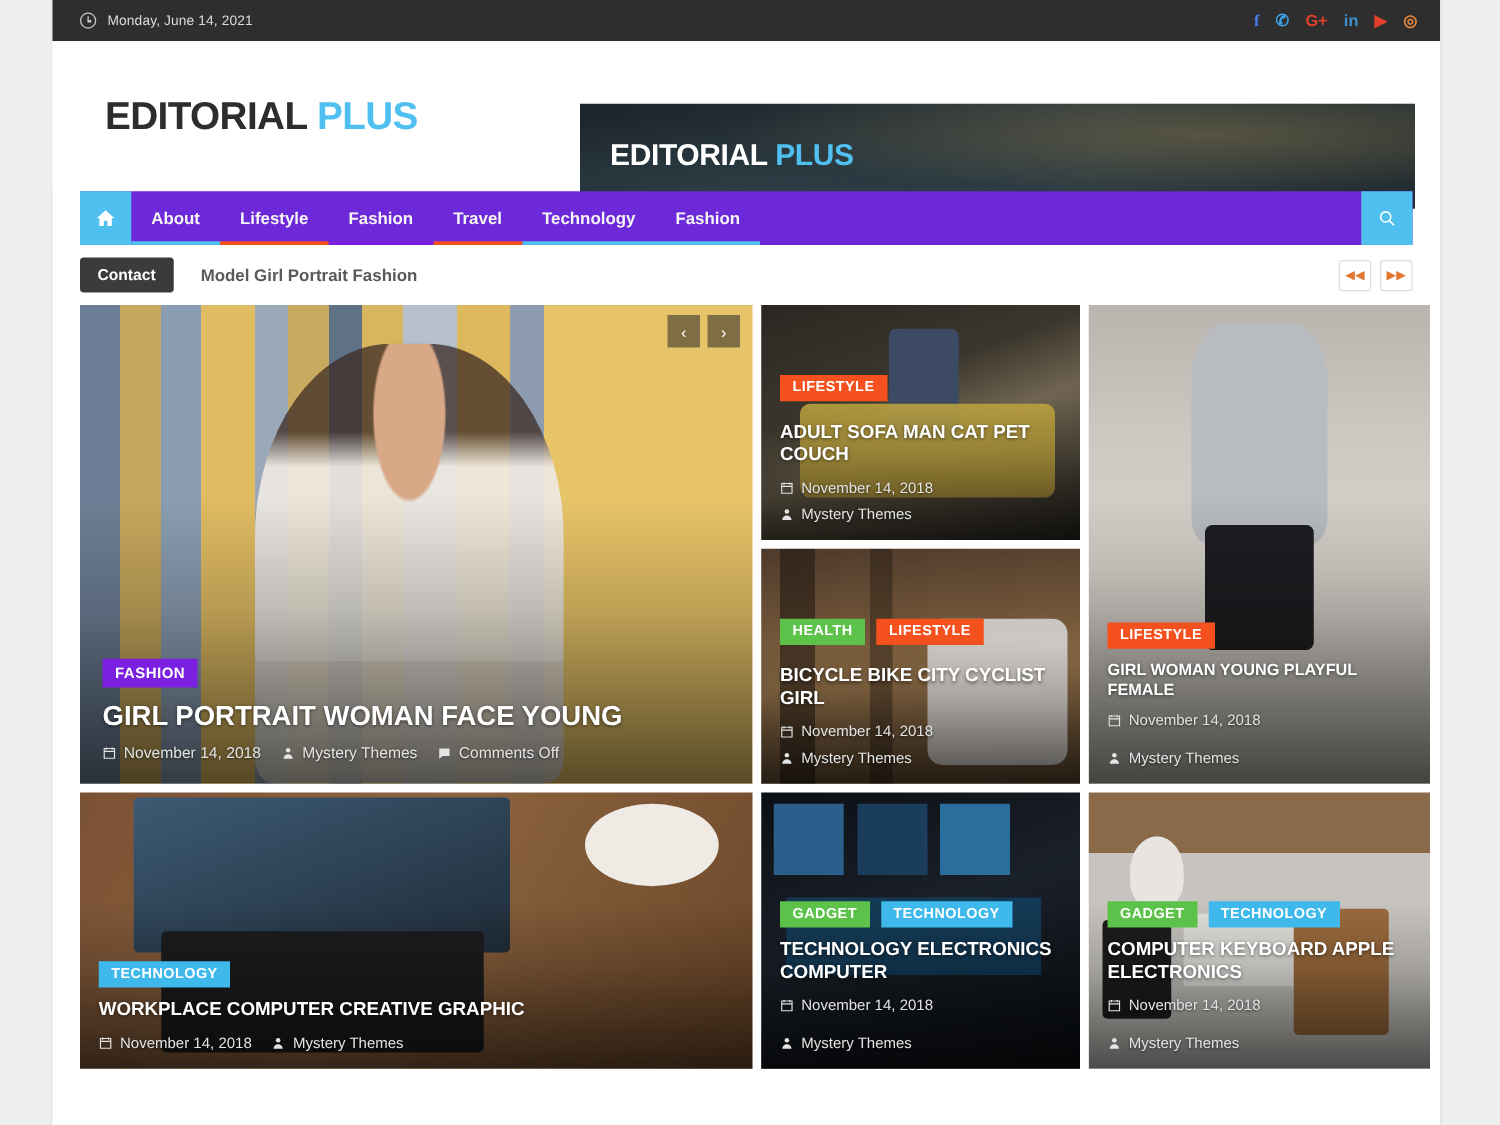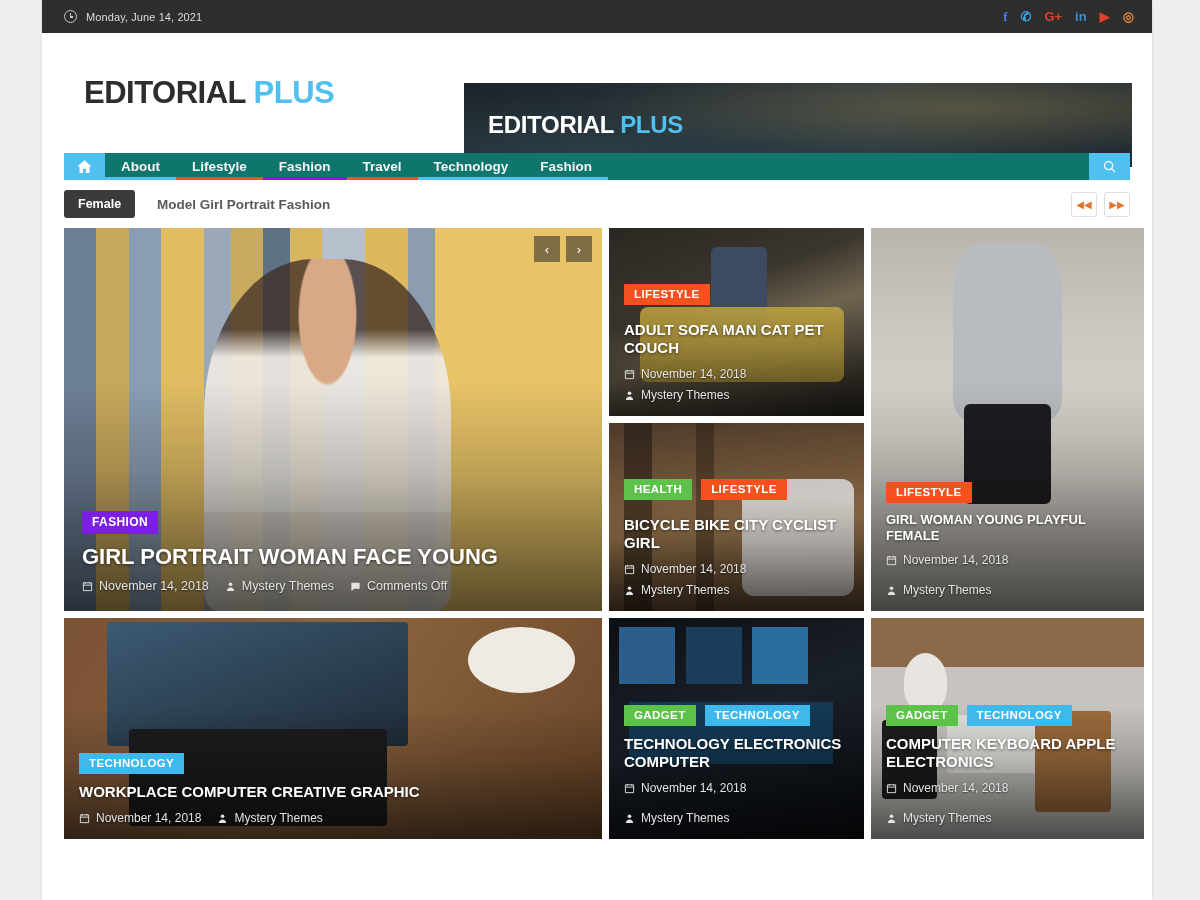--- a/index.html
+++ b/index.html
@@ -77,22 +77,22 @@
   }
   .ad-logo { font-size: 24px; font-weight: bold; color: #ffffff; letter-spacing:-.3px;}
   .ad-logo em { font-style: normal; color: #4fc0f0; }
   .ad-right { text-align: right; }
   .ad-size-label { color: #4fc0f0; font-size: 17px; font-weight: bold; letter-spacing:.3px;}
   .ad-size-dim { color: #f2f2f2; font-size: 19px; margin-top: 3px; }
 
   
   .navwrap {
     margin: 0 22px;
-    height: 27px;
-    background: #0f766e;
+    height: 43px;
+    background: #6d28d9;
     display: flex; align-items: stretch;
     position: relative;
   }
   .nav-home {
     width: 41px; background: #4fc0f0;
     display: flex; align-items: center; justify-content: center;
   }
   .nav-home svg { width: 17px; height: 17px; fill: #fff; }
   .nav-items { display: flex; align-items: stretch; }
   .nav-item {
@@ -286,21 +286,21 @@
     <div class="nav-spacer"></div>
     <div class="nav-search">
       <svg viewBox="0 0 24 24">
         <circle cx="10.5" cy="10.5" r="6.5"></circle>
           <line x1="15.5" y1="15.5" x2="21" y2="21"></line>
       </svg>
     </div>
   </div>
 
   <div class="latestbar">
-    <div class="latest-badge">Female</div>
+    <div class="latest-badge">Contact</div>
     <div class="latest-text">Model Girl Portrait Fashion</div>
     <div class="latest-nav">
       <button>◀◀</button>
       <button>▶▶</button>
     </div>
   </div>
 
   <div class="grid">
 
     <div class="card feature img-lockers" style="grid-row:1;grid-column:1;">

